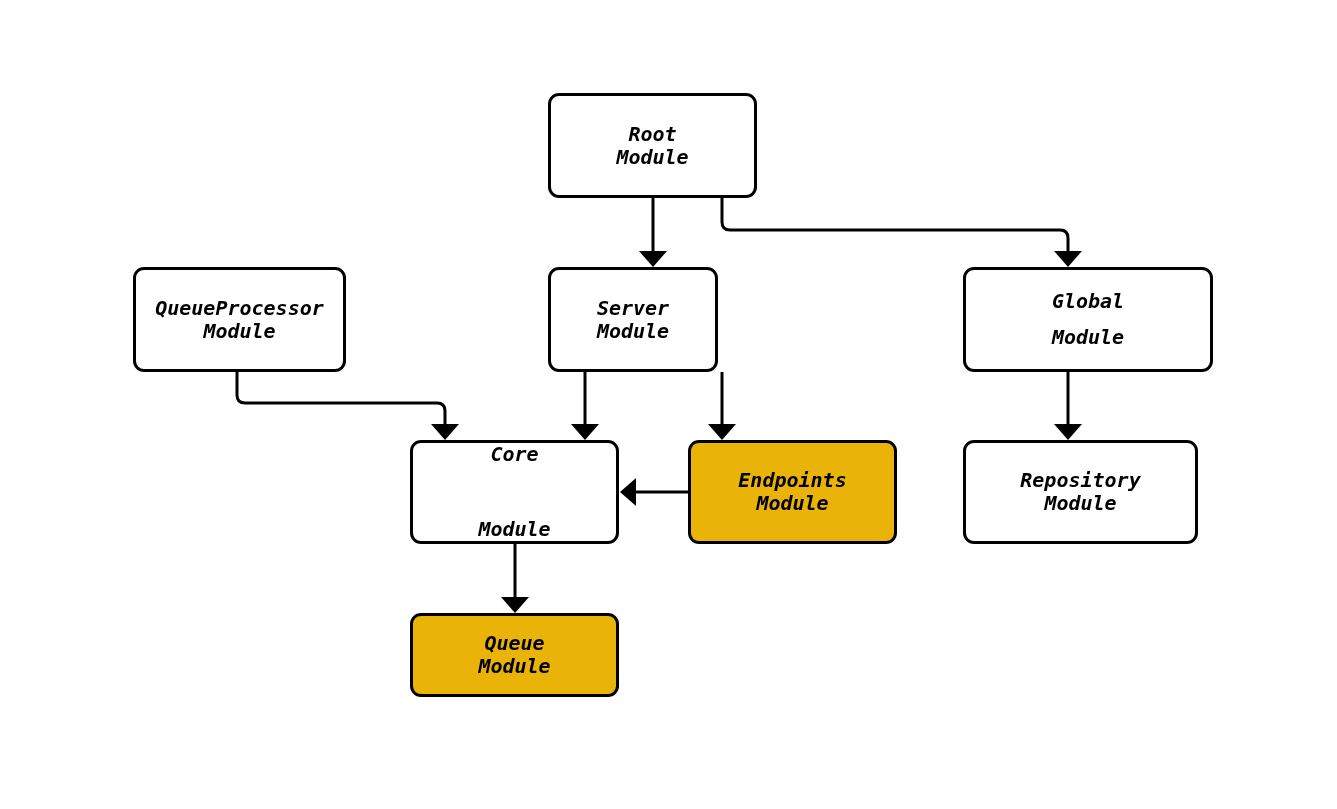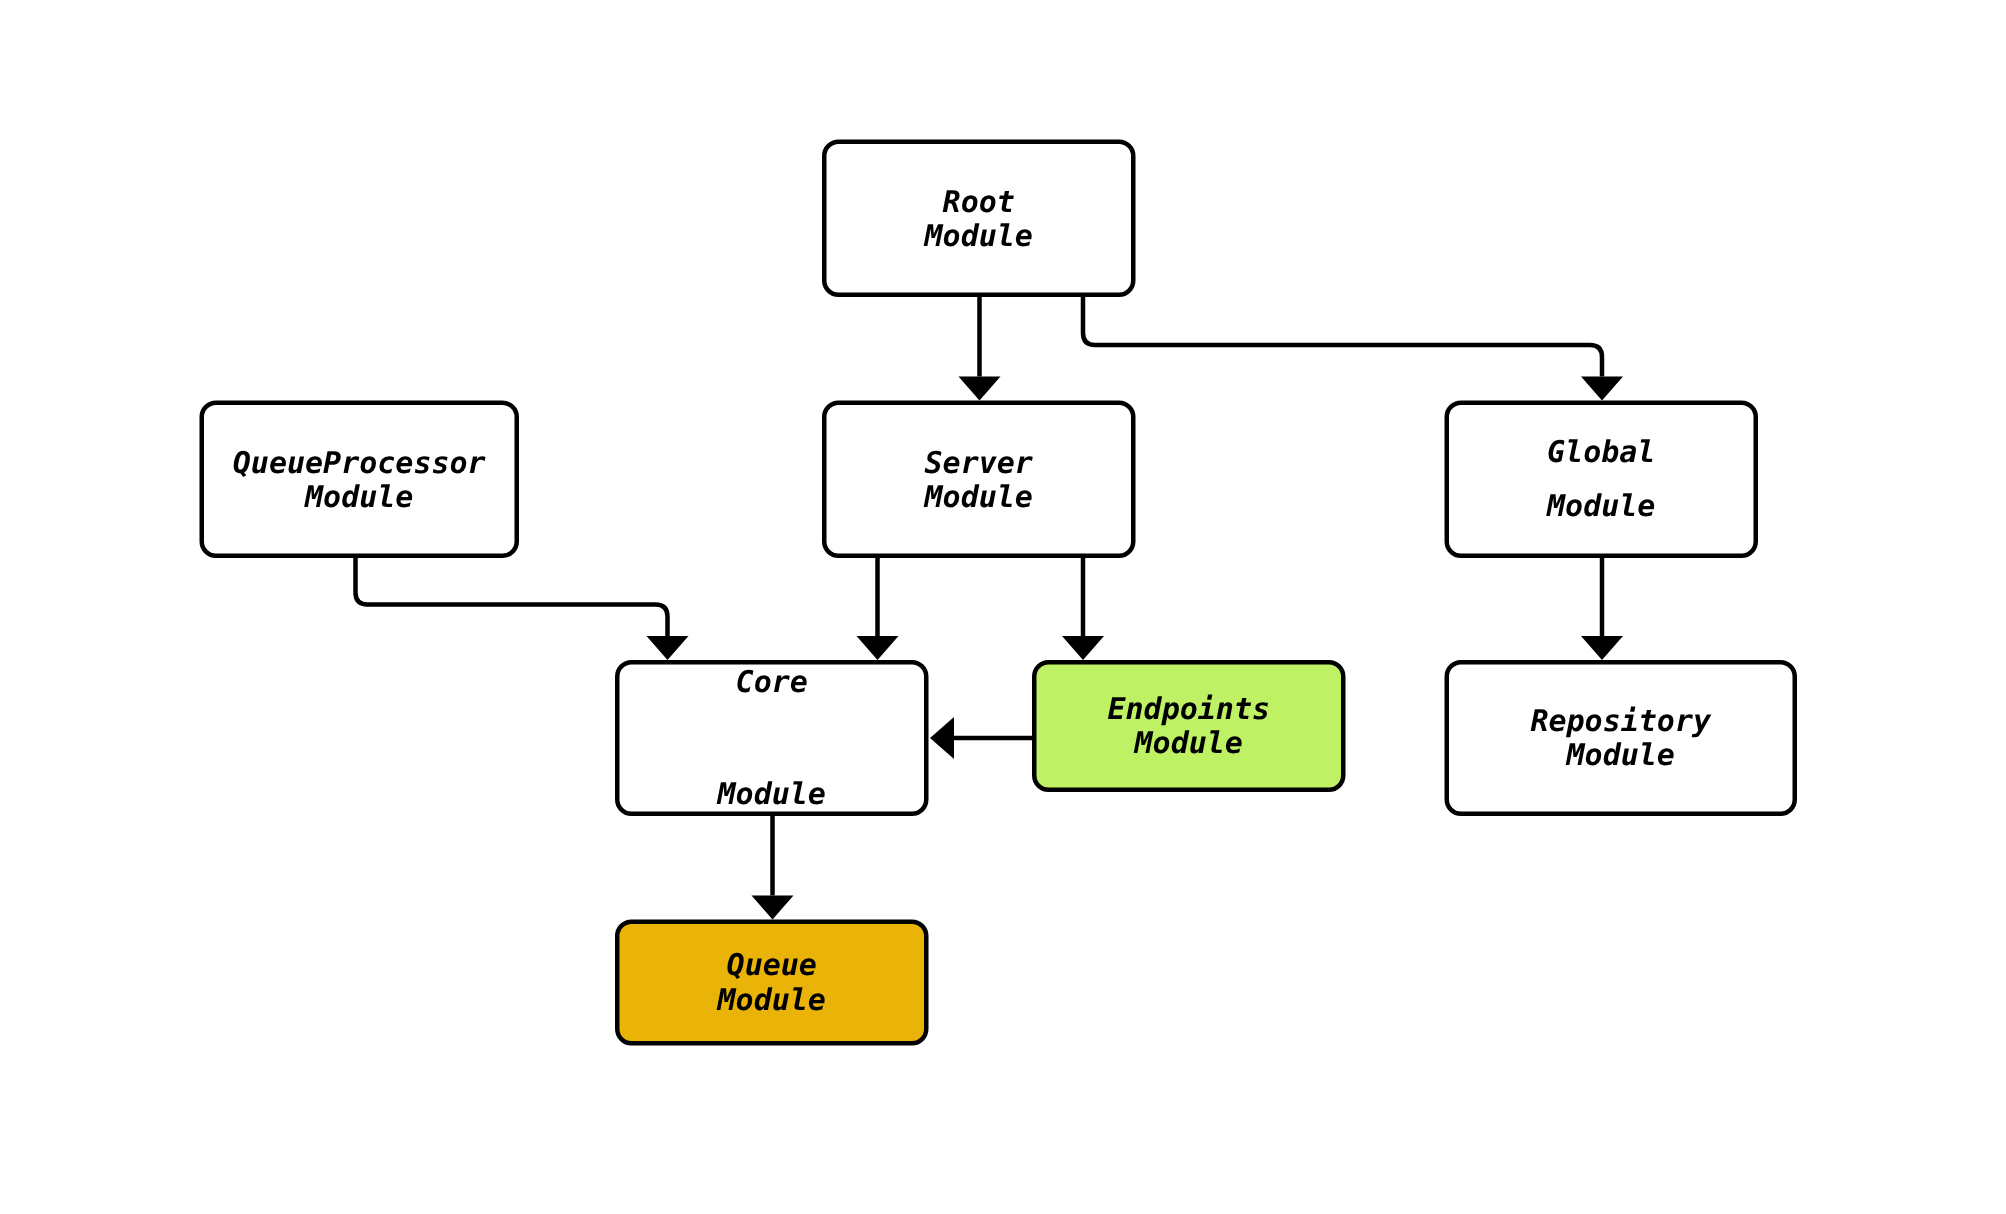--- a/index.html
+++ b/index.html
@@ -90,33 +90,33 @@
     </svg>
   <div id="node-layer">
       <div class="node" style="left: 548px; top: 93px; width: 209px; height: 105px; background: rgb(255, 255, 255); border-color: rgb(0, 0, 0);">
         <div class="node-label-line" style="color: rgb(0, 0, 0);">Root</div>
         <div class="node-label-line" style="color: rgb(0, 0, 0);">Module</div>
       </div>
       <div class="node" style="left: 133px; top: 267px; width: 213px; height: 105px; background: rgb(255, 255, 255); border-color: rgb(0, 0, 0);">
         <div class="node-label-line" style="color: rgb(0, 0, 0);">QueueProcessor</div>
         <div class="node-label-line" style="color: rgb(0, 0, 0);">Module</div>
       </div>
-      <div class="node" style="left: 548px; top: 267px; width: 209px; height: 105px; background: rgb(255, 255, 255); border-color: rgb(0, 0, 0);">
+      <div class="node" style="left: 548px; top: 267px; width: 170px; height: 105px; background: rgb(255, 255, 255); border-color: rgb(0, 0, 0);">
         <div class="node-label-line" style="color: rgb(0, 0, 0);">Server</div>
         <div class="node-label-line" style="color: rgb(0, 0, 0);">Module</div>
       </div>
-      <div class="node" style="left: 963px; top: 267px; width: 209px; height: 105px; background: rgb(255, 255, 255); border-color: rgb(0, 0, 0); gap: 13px;">
+      <div class="node" style="left: 963px; top: 267px; width: 250px; height: 105px; background: rgb(255, 255, 255); border-color: rgb(0, 0, 0); gap: 13px;">
         <div class="node-label-line" style="color: rgb(0, 0, 0);">Global</div>
         <div class="node-label-line" style="color: rgb(0, 0, 0);">Module</div>
       </div>
       <div class="node" style="left: 410px; top: 440px; width: 209px; height: 104px; background: rgb(255, 255, 255); border-color: rgb(0, 0, 0); justify-content: space-between;">
         <div class="node-label-line" style="color: rgb(0, 0, 0);">Core</div>
         <div class="node-label-line" style="color: rgb(0, 0, 0);">Module</div>
       </div>
-      <div class="node" style="left: 688px; top: 440px; width: 209px; height: 88px; background: #bef264; border-color: rgb(0, 0, 0);">
+      <div class="node" style="left: 688px; top: 440px; width: 209px; height: 104px; background: #eab308; border-color: rgb(0, 0, 0);">
         <div class="node-label-line" style="color: rgb(0, 0, 0);">Endpoints</div>
         <div class="node-label-line" style="color: rgb(0, 0, 0);">Module</div>
       </div>
       <div class="node" style="left: 963px; top: 440px; width: 235px; height: 104px; background: rgb(255, 255, 255); border-color: rgb(0, 0, 0);">
         <div class="node-label-line" style="color: rgb(0, 0, 0);">Repository</div>
         <div class="node-label-line" style="color: rgb(0, 0, 0);">Module</div>
       </div>
       <div class="node" style="left: 410px; top: 613px; width: 209px; height: 84px; background: #eab308; border-color: rgb(0, 0, 0);">
         <div class="node-label-line" style="color: rgb(0, 0, 0);">Queue</div>
         <div class="node-label-line" style="color: rgb(0, 0, 0);">Module</div>

